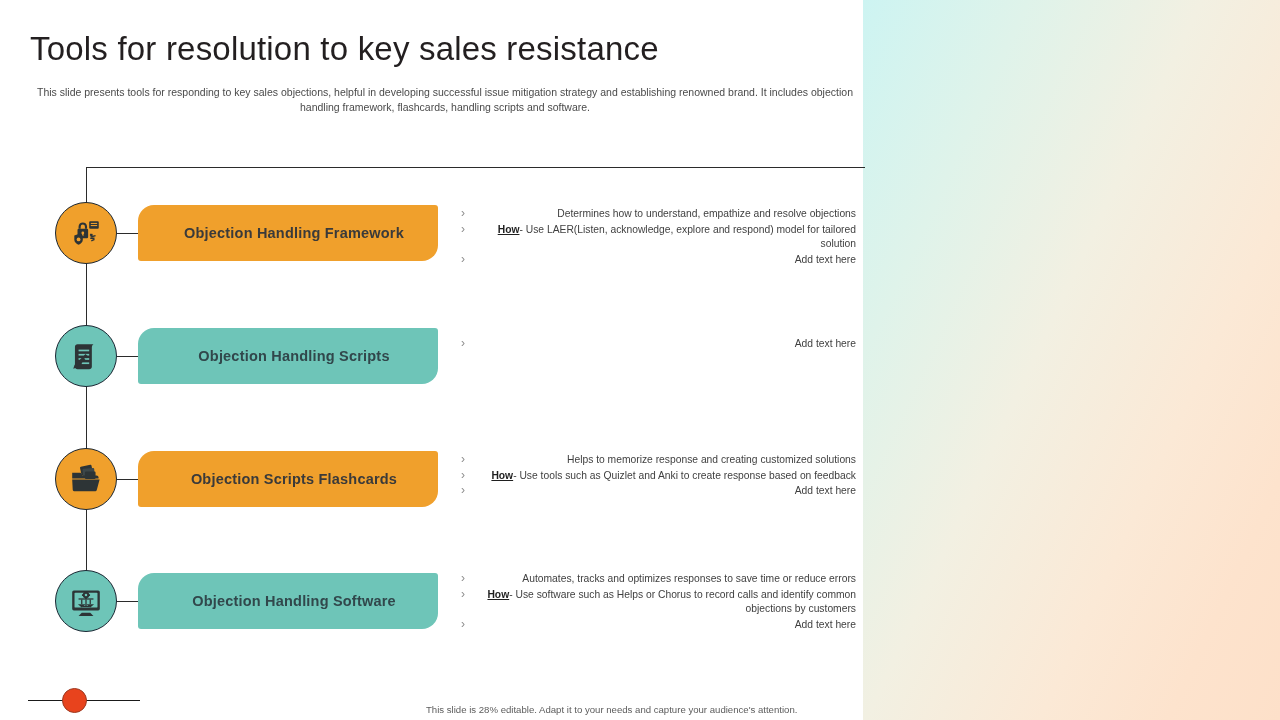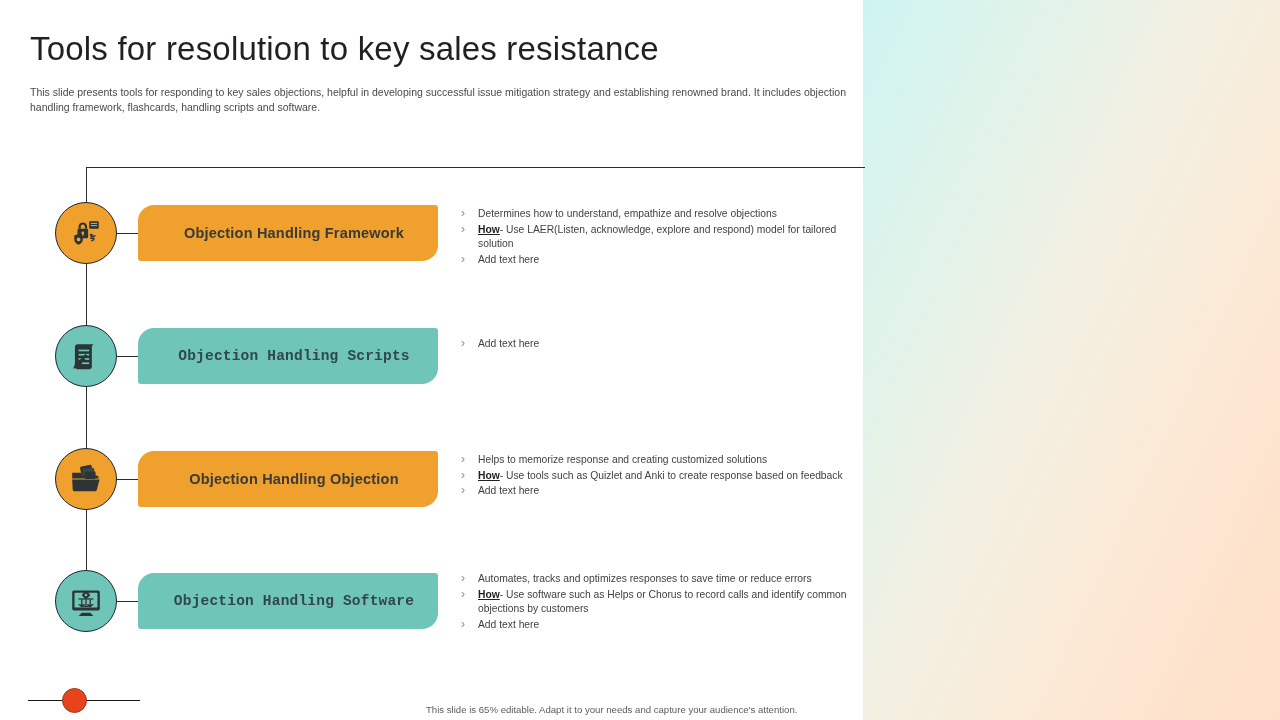--- a/index.html
+++ b/index.html
@@ -23,21 +23,21 @@
   }
 
   
   #title {
     position: absolute; left: 30px; top: 30px;
     font-size: 33px; font-weight: 400; color: #231f20; letter-spacing: .2px;
     white-space: nowrap;
   }
   #subtitle {
     position: absolute; left: 30px; top: 85px; width: 830px;
-    font-size: 10.5px; color: #4a4a4a; line-height: 1.45;
+    font-size: 10.5px; color: #4a4a4a; line-height: 1.45; text-align: center;
   }
 
   
   #trunk-h { position: absolute; left: 86px; top: 167px; width: 779px; height: 0;
     border-top: 1.3px solid #2b2b2b; }
   #trunk-v { position: absolute; left: 86px; top: 167px; width: 0; height: 436px;
     border-left: 1.3px solid #2b2b2b; }
 
   .row { position: absolute; left: 0; width: 863px; height: 0; }
   .node {
@@ -52,23 +52,23 @@
   .stub { position: absolute; left: 117px; top: 0; width: 25px; height: 0;
     border-top: 1.3px solid #2b2b2b; }
 
   .pill {
     position: absolute; left: 138px; top: -28px; width: 300px; height: 56px;
     background: #f0a02c;
     border-radius: 16px 3px 16px 3px;
     display: flex; align-items: center; justify-content: center;
     color: #3a3a3a; font-size: 14.5px; font-weight: bold; letter-spacing: .2px; padding-left: 12px;
   }
-  .pill.teal { background: #6ec5b8; color: #31474b; font-family: Liberation Mono, monospace; }
-
-  .bullets { position: absolute; left: 456px; width: 400px; }
+  .pill.teal { background: #6ec5b8; color: #31474b; }
+
+  .bullets { position: absolute; left: 456px; width: 400px; text-align: right; }
   .bullet { position: relative; padding-left: 22px; font-size: 10.3px;
     color: #3f3f3f; line-height: 1.42; margin-bottom: 1px; }
   .bullet::before {
     content: "\203A"; position: absolute; left: 5px; top: -2px;
     font-size: 12px; color: #8e8e8e; font-weight: 300;
   }
   .bullet b { color: #1f1f1f; font-weight: bold; text-decoration: underline; }
 
   
   #bot-rule { position: absolute; left: 28px; top: 700px; width: 112px; height: 0;
@@ -149,21 +149,21 @@
       <svg viewBox="0 0 32 32" fill="#2d3436">
         <rect x="11" y="3.5" width="11" height="8" rx="1" transform="rotate(-12 16 8)"></rect>
         <rect x="13" y="6" width="11" height="8" rx="1" transform="rotate(-5 18 10)" fill="#3d4749"></rect>
         <rect x="15" y="9" width="10" height="7" rx="1" fill="#2d3436"></rect>
         <path d="M3 10h8l2 2.6h13c1 0 1.8.8 1.8 1.8v1.2H3z"></path>
         <path d="M3 16.5h25.8l-2.6 9.6c-.2.9-1 1.5-1.9 1.5H5.5c-1 0-1.8-.6-2-1.5z"></path>
       </svg>
     </div>
     <div class="stub"></div>
     <div class="pill">
-      <span>Objection Handling Objection</span>
+      <span>Objection Scripts Flashcards</span>
     </div>
     <div class="bullets" style="top:-26px">
       <div class="bullet"><span>Helps to memorize response and creating customized solutions</span></div>
       <div class="bullet"><b>How</b><span>- Use tools such as Quizlet and Anki to create response based on feedback</span></div>
       <div class="bullet"><span>Add text here</span></div>
     </div>
   </div>
 
   <div class="row" style="top:601px">
     <div class="node teal">
@@ -186,15 +186,15 @@
     </div>
     <div class="bullets" style="top:-29px">
       <div class="bullet"><span>Automates, tracks and optimizes responses to save time or reduce errors</span></div>
       <div class="bullet"><b>How</b><span>- Use software such as Helps or Chorus to record calls and identify  common objections by customers</span></div>
       <div class="bullet"><span>Add text here</span></div>
     </div>
   </div>
 
   <div id="bot-rule"></div>
   <div id="bot-dot"></div>
-  <div id="footer-note">This slide is 65% editable. Adapt it to your needs and capture your audience's attention.</div>
+  <div id="footer-note">This slide is 28% editable. Adapt it to your needs and capture your audience's attention.</div>
 
 </div>
 
 </body></html>

